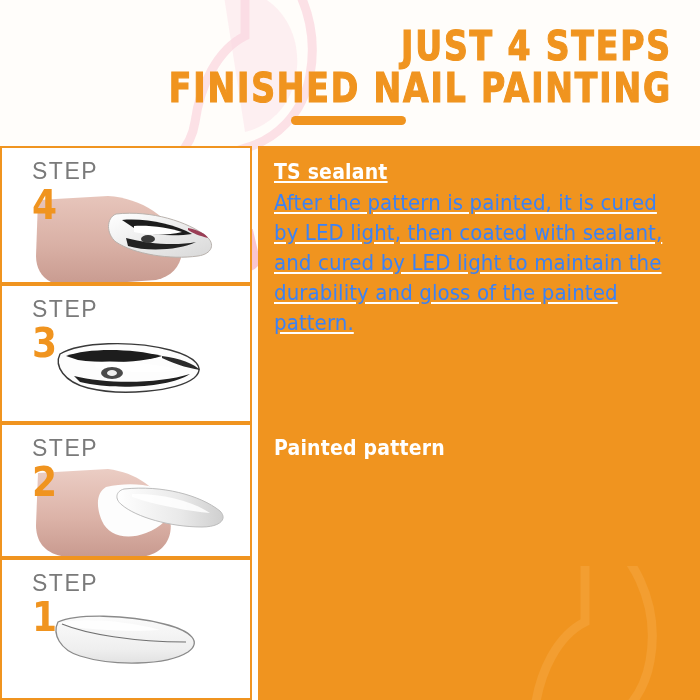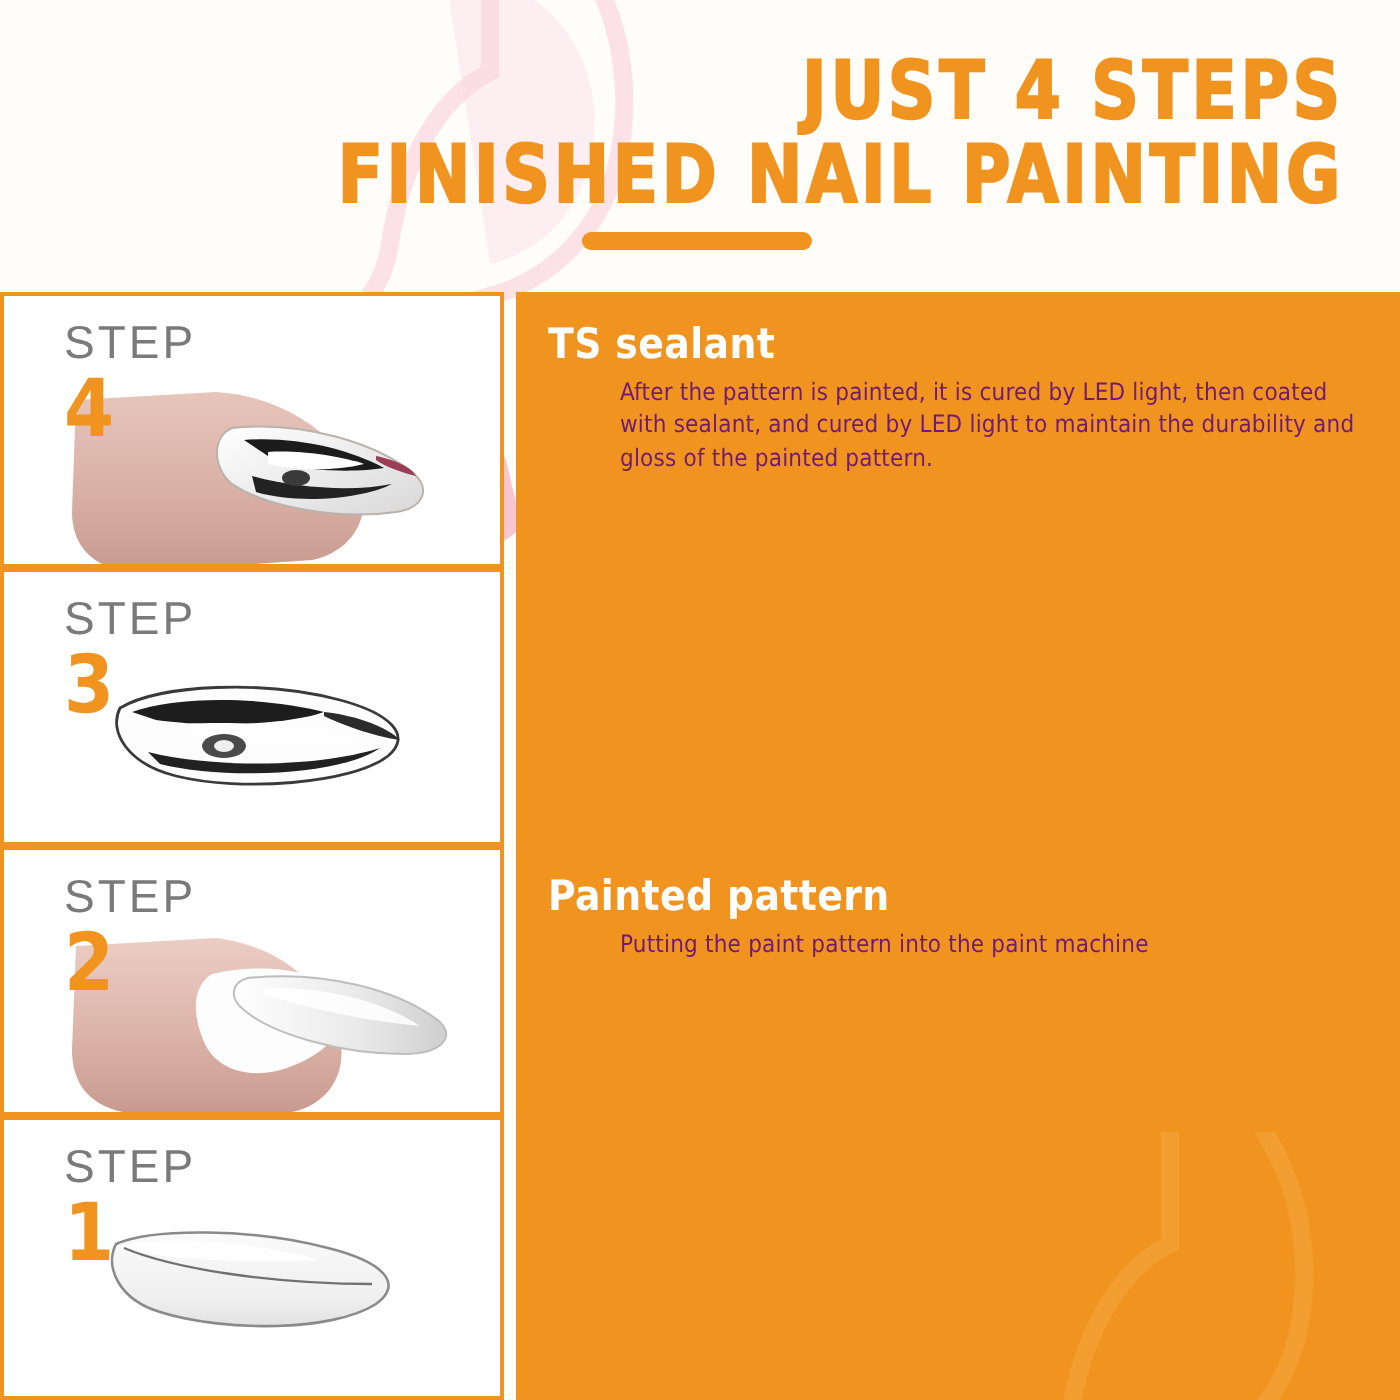--- a/index.html
+++ b/index.html
@@ -175,40 +175,39 @@
   }
 
   
   .text-block {
     position: absolute;
     left: 274px;
     width: 412px;
     z-index: 3;
     color: #ffffff;
   }
-  .tb-4 { top: 14px; }
+  .tb-4 { top: 14px; text-decoration: underline; }
   .tb-3 { top: 152px; }
 
   .tb-title {
     font-family: "DejaVu Sans Condensed", "Liberation Sans", sans-serif;
     font-size: 21px;
     font-weight: 700;
     color: #ffffff;
     line-height: 1.15;
     margin-bottom: 4px;
     letter-spacing: .2px;
   }
   .tb-body {
     font-family: "DejaVu Sans Condensed", "Liberation Sans", sans-serif;
-    font-size: 12px;
+    font-size: 22px;
     font-weight: 400;
-    color: #701a75;
+    color: #3b82f6;
     line-height: 1.36;
     letter-spacing: .1px;
-    margin-left: 36px;
   }
 </style>
 </head>
 <body>
 
 <div id="page">
 
   <svg class="watermark wm-face" viewBox="0 0 260 300">
     <path d="M150 -40 C 200 -20 225 40 215 95 C 208 135 180 160 150 168 C 128 174 112 190 108 215
              C 104 240 86 258 62 262 C 40 266 22 252 20 232 C 18 212 32 196 52 192
@@ -289,21 +288,20 @@
             <path d="M20 36 C 52 44 104 44 136 34 C 116 48 58 50 26 42 Z" fill="#212121"></path>
             <path d="M40 22 C 68 20 104 24 126 30 C 100 34 64 32 42 28 Z" fill="#ffffff"></path>
             <path d="M108 16 C 126 18 140 24 146 30 C 132 28 116 22 108 18 Z" fill="#2b2b2b"></path>
             <ellipse cx="58" cy="33" rx="11" ry="6" fill="#4a4a4a"></ellipse>
             <ellipse cx="58" cy="33" rx="5" ry="3" fill="#efefef"></ellipse>
           </svg>
         </div>
       </div>
       <div class="text-block tb-3">
         <div class="tb-title">Painted pattern</div>
-        <div class="tb-body">Putting the paint pattern into the paint machine</div>
       </div>
     </div>
 
     <div class="row row-2">
       <div class="card">
         <div class="card-inner">
           <div class="step-label">
             <span class="step-word">STEP</span>
             <span class="step-num">2</span>
           </div>

